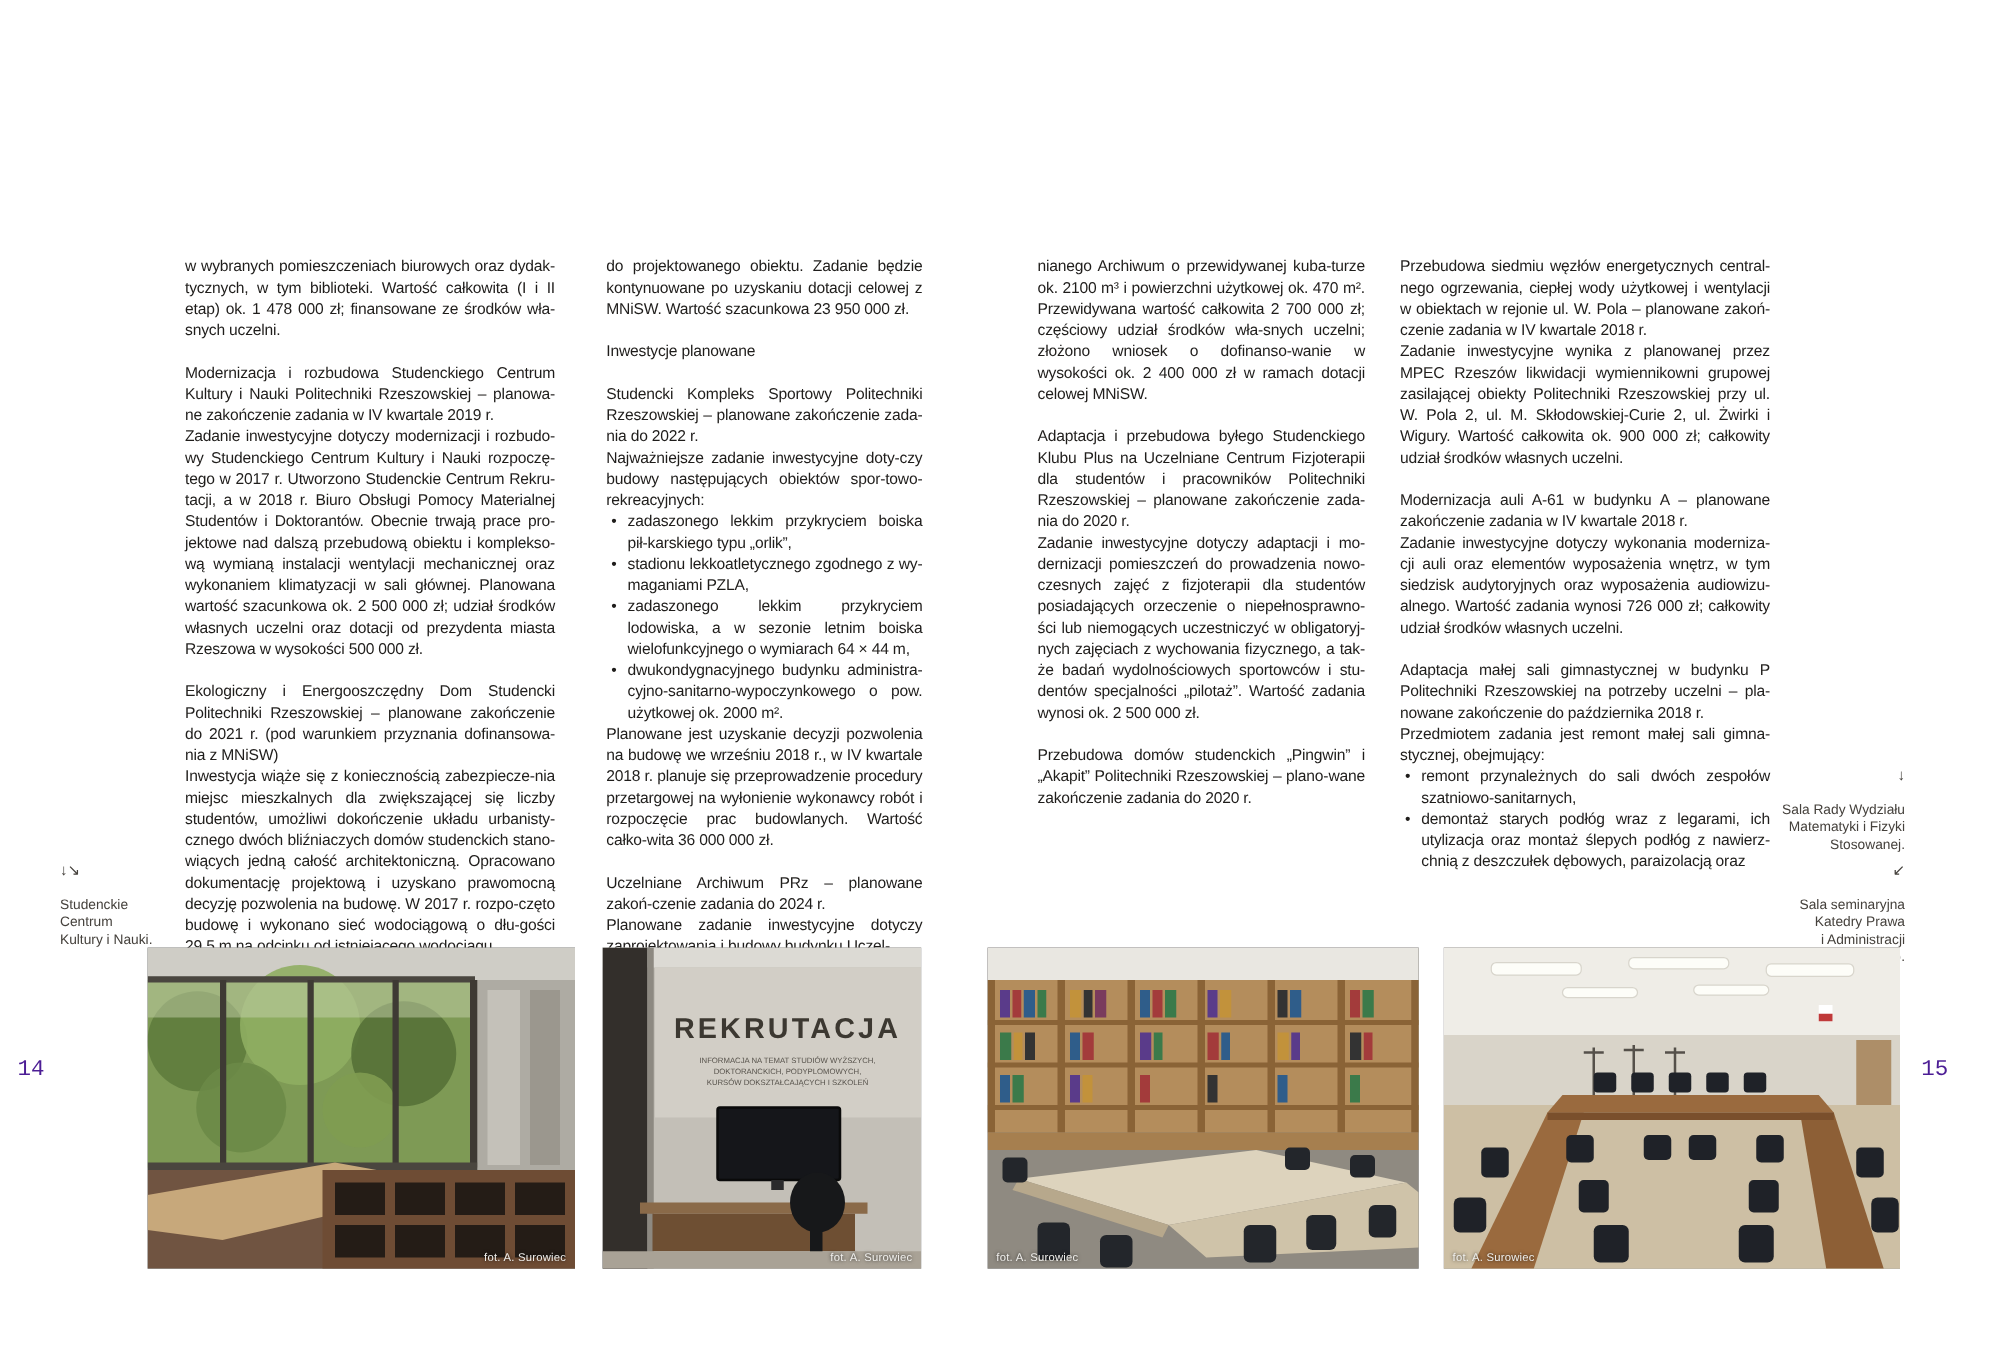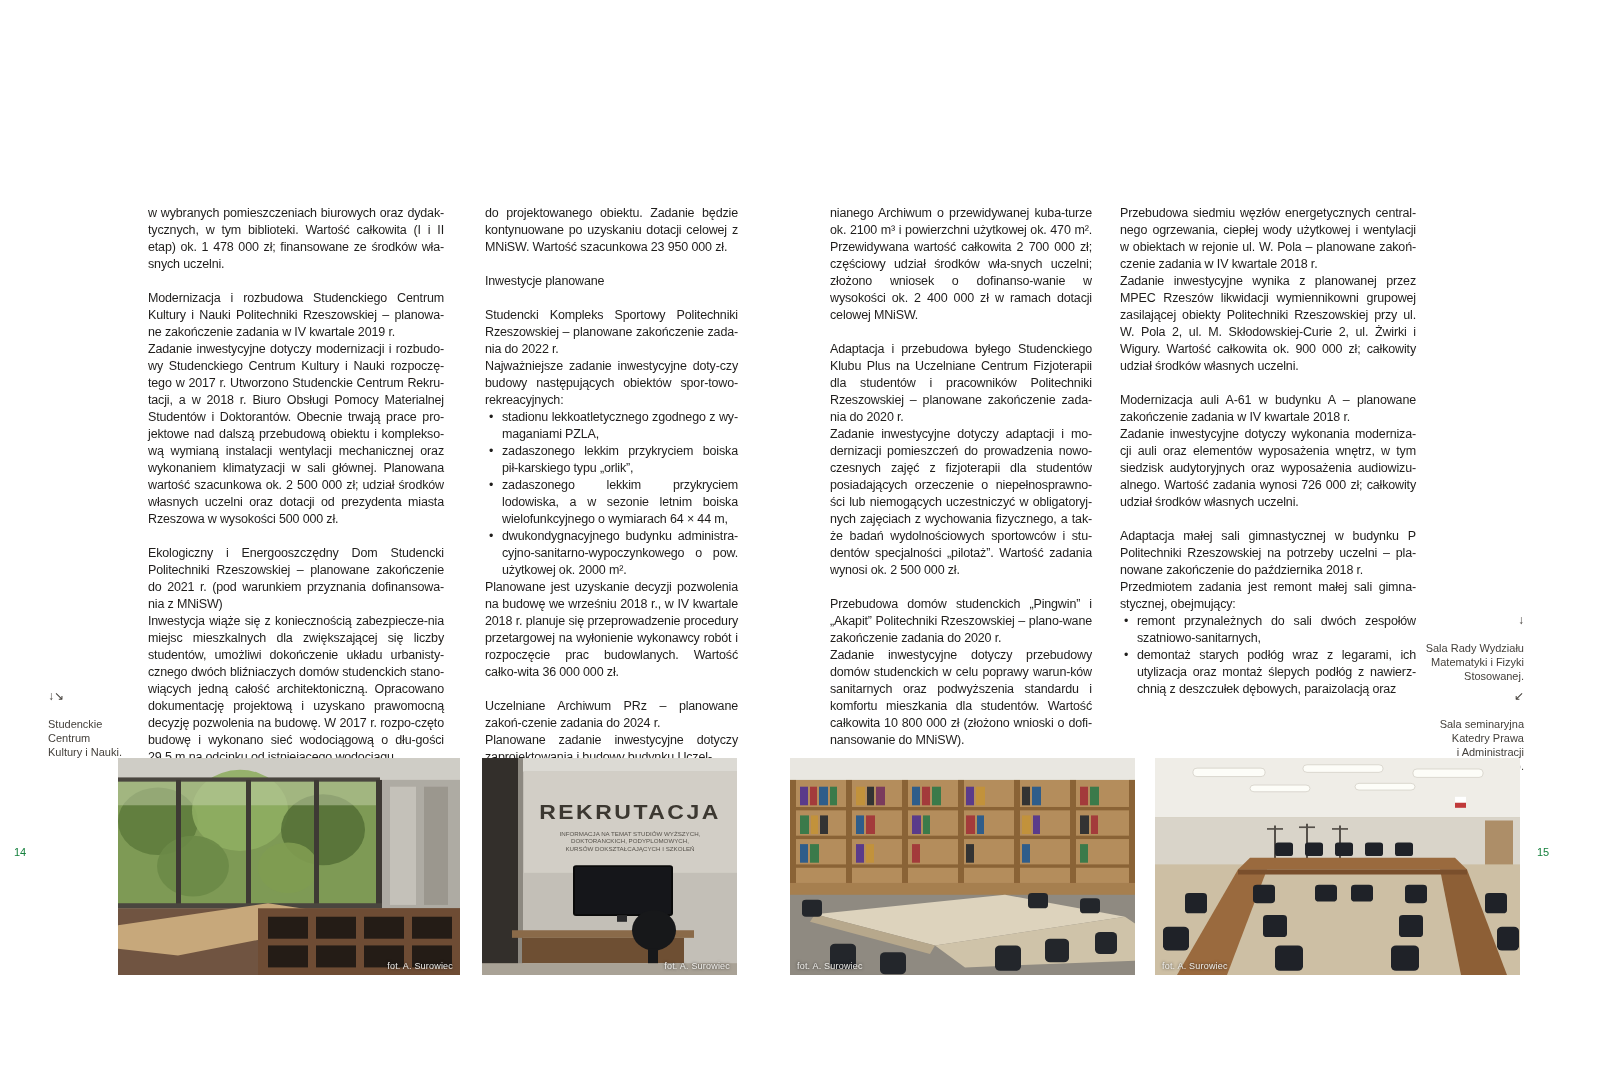--- a/index.html
+++ b/index.html
@@ -12,28 +12,28 @@
     position:absolute;top:205px;text-align:justify;
     font-size:12.5px;line-height:17px;letter-spacing:-0.15px;
   }
   .col p{margin:0;}
   .blk-h{font-weight:normal;}
   .gap{margin-top:17px !important;}
   .h-note{font-weight:normal;}
   ul.blist{margin:0;padding:0;list-style:none;}
   ul.blist li{position:relative;padding-left:17px;}
   ul.blist li::before{content:"\2022";position:absolute;left:4px;}
-  .pagenum{position:absolute;font-size:11px;color:#15803d;}
+  .pagenum{position:absolute;font-size:18px;color:#4c1d95;font-family:Liberation Mono, monospace;}
   .note{
     position:absolute;font-size:11px;line-height:14px;color:#45413c;
     white-space:pre-line;
   }
   .note .arr{font-size:12px;line-height:13px;display:block;}
   .note-right{text-align:right;}
-  .photo{position:absolute;top:758px;height:217px;overflow:hidden;background:#888;}
+  .photo{position:absolute;top:758px;height:257px;overflow:hidden;background:#888;}
   .photo svg{display:block;width:100%;height:100%;}
   .photo svg text{font-family:"Liberation Sans",sans-serif;}
   .photo-credit{
     position:absolute;bottom:4px;font-size:9px;letter-spacing:0.2px;
     color:#f0efec;text-shadow:0 0 3px rgba(0,0,0,0.75);
   }
   .credit-right{right:7px;}
   .credit-left{left:7px;}
 </style>
 </head>
@@ -49,36 +49,35 @@
   <p class="gap"><span class="blk-h">Ekologiczny i Energooszczędny Dom Studencki Politechniki Rzeszowskiej – planowane zakończenie do 2021 r.</span><span class="h-note"> (pod warunkiem przyznania dofinansowa-nia z MNiSW)</span></p>
   <p>Inwestycja wiąże się z koniecznością zabezpiecze-nia miejsc mieszkalnych dla zwiększającej się liczby studentów, umożliwi dokończenie układu urbanisty-cznego dwóch bliźniaczych domów studenckich stano-wiących jedną całość architektoniczną. Opracowano dokumentację projektową i uzyskano prawomocną decyzję pozwolenia na budowę. W 2017 r. rozpo-częto budowę i wykonano sieć wodociągową o dłu-gości 29,5 m na odcinku od istniejącego wodociągu</p>
 </div>
 
 <div class="col" style="left:485px;width:253px">
   <p>do projektowanego obiektu. Zadanie będzie kontynuowane po uzyskaniu dotacji celowej z MNiSW. Wartość szacunkowa 23 950 000 zł.</p>
   <p class="blk-h gap">Inwestycje planowane</p>
   <p class="blk-h gap">Studencki Kompleks Sportowy Politechniki Rzeszowskiej – planowane zakończenie zada-nia do 2022 r.</p>
   <p>Najważniejsze zadanie inwestycyjne doty-czy budowy następujących obiektów spor-towo-rekreacyjnych:</p>
   <ul class="blist">
+    <li>zadaszonego lekkim przykryciem boiska pił-karskiego typu „orlik”,</li>
     <li>stadionu lekkoatletycznego zgodnego z wy-maganiami PZLA,</li>
-    <li>zadaszonego lekkim przykryciem boiska pił-karskiego typu „orlik”,</li>
     <li>zadaszonego lekkim przykryciem lodowiska, a w sezonie letnim boiska wielofunkcyjnego o wymiarach 64 × 44 m,</li>
     <li>dwukondygnacyjnego budynku administra-cyjno-sanitarno-wypoczynkowego o pow. użytkowej ok. 2000 m².</li>
   </ul>
   <p>Planowane jest uzyskanie decyzji pozwolenia na budowę we wrześniu 2018 r., w IV kwartale 2018 r. planuje się przeprowadzenie procedury przetargowej na wyłonienie wykonawcy robót i rozpoczęcie prac budowlanych. Wartość całko-wita 36 000 000 zł.</p>
   <p class="blk-h gap">Uczelniane Archiwum PRz – planowane zakoń-czenie zadania do 2024 r.</p>
   <p>Planowane zadanie inwestycyjne dotyczy zaprojektowania i budowy budynku Uczel-</p>
 </div>
 
 <div class="col" style="left:830px;width:262px">
   <p>nianego Archiwum o przewidywanej kuba-turze ok. 2100 m³ i powierzchni użytkowej ok. 470 m². Przewidywana wartość całkowita 2 700 000 zł; częściowy udział środków wła-snych uczelni; złożono wniosek o dofinanso-wanie w wysokości ok. 2 400 000 zł w ramach dotacji celowej MNiSW.</p>
   <p class="blk-h gap">Adaptacja i przebudowa byłego Studenckiego Klubu Plus na Uczelniane Centrum Fizjoterapii dla studentów i pracowników Politechniki Rzeszowskiej – planowane zakończenie zada-nia do 2020 r.</p>
   <p>Zadanie inwestycyjne dotyczy adaptacji i mo-dernizacji pomieszczeń do prowadzenia nowo-czesnych zajęć z fizjoterapii dla studentów posiadających orzeczenie o niepełnosprawno-ści lub niemogących uczestniczyć w obligatoryj-nych zajęciach z wychowania fizycznego, a tak-że badań wydolnościowych sportowców i stu-dentów specjalności „pilotaż”. Wartość zadania wynosi ok. 2 500 000 zł.</p>
   <p class="blk-h gap">Przebudowa domów studenckich „Pingwin” i „Akapit” Politechniki Rzeszowskiej – plano-wane zakończenie zadania do 2020 r.</p>
-  <p>Zadanie inwestycyjne dotyczy przebudowy domów studenckich w celu poprawy warun-ków sanitarnych oraz podwyższenia standardu i komfortu mieszkania dla studentów. Wartość całkowita 10 800 000 zł (złożono wnioski o dofi-nansowanie do MNiSW).</p>
 </div>
 
 <div class="col" style="left:1120px;width:296px">
   <p class="blk-h">Przebudowa siedmiu węzłów energetycznych central-nego ogrzewania, ciepłej wody użytkowej i wentylacji w obiektach w rejonie ul. W. Pola – planowane zakoń-czenie zadania w IV kwartale 2018 r.</p>
   <p>Zadanie inwestycyjne wynika z planowanej przez MPEC Rzeszów likwidacji wymiennikowni grupowej zasilającej obiekty Politechniki Rzeszowskiej przy ul. W. Pola 2, ul. M. Skłodowskiej-Curie 2, ul. Żwirki i Wigury. Wartość całkowita ok. 900 000 zł; całkowity udział środków własnych uczelni.</p>
   <p class="blk-h gap">Modernizacja auli A-61 w budynku A – planowane zakończenie zadania w IV kwartale 2018 r.</p>
   <p>Zadanie inwestycyjne dotyczy wykonania moderniza-cji auli oraz elementów wyposażenia wnętrz, w tym siedzisk audytoryjnych oraz wyposażenia audiowizu-alnego. Wartość zadania wynosi 726 000 zł; całkowity udział środków własnych uczelni.</p>
   <p class="blk-h gap">Adaptacja małej sali gimnastycznej w budynku P Politechniki Rzeszowskiej na potrzeby uczelni – pla-nowane zakończenie do października 2018 r.</p>
   <p>Przedmiotem zadania jest remont małej sali gimna-stycznej, obejmujący:</p>
   <ul class="blist">

